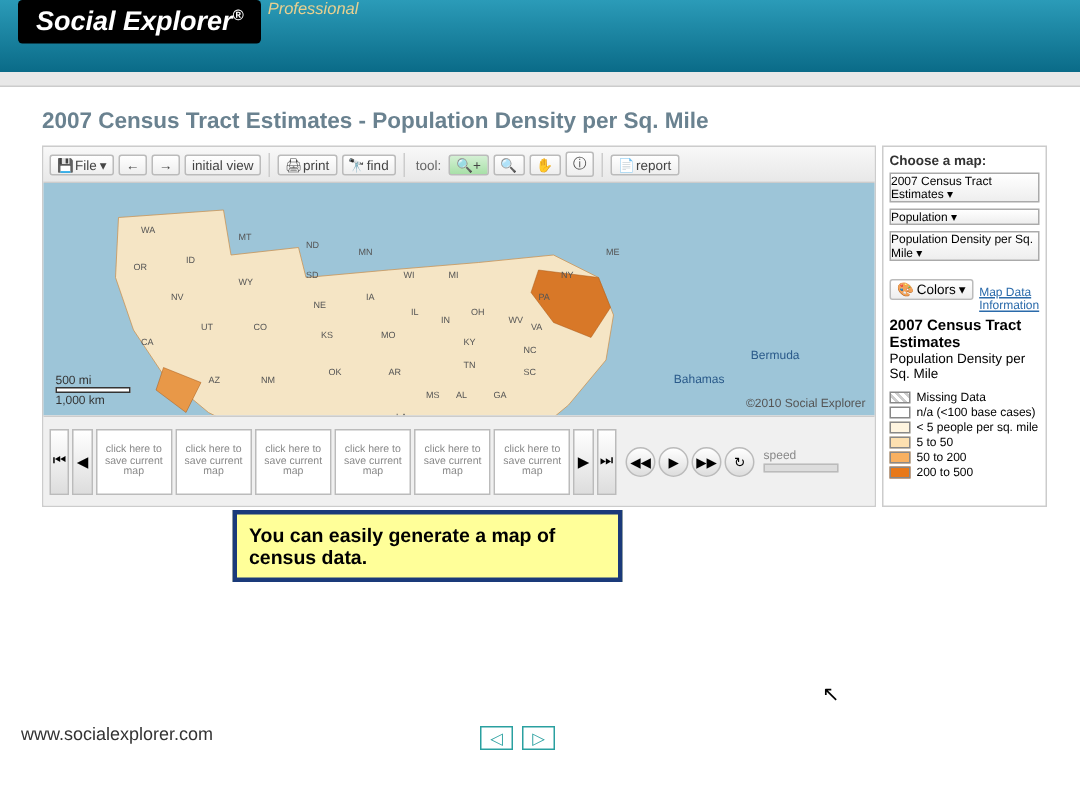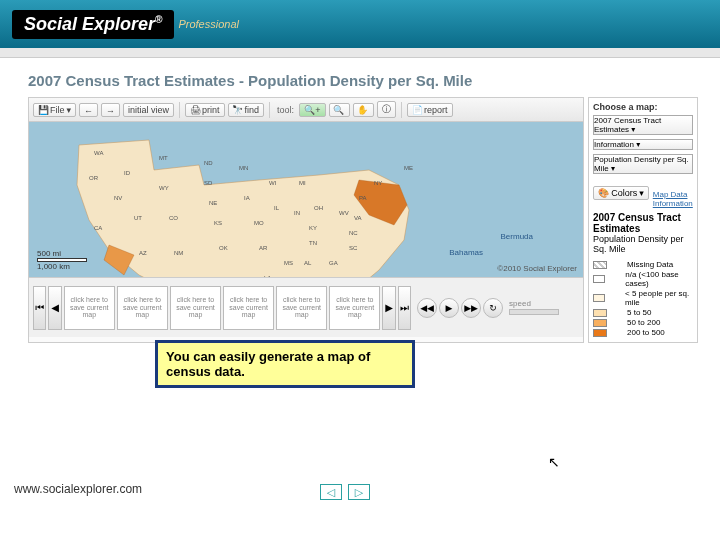--- a/index.html
+++ b/index.html
@@ -1,18 +1,18 @@
 <!DOCTYPE html>
 <html><head>
 <meta charset="utf-8">
 <style>
   * { box-sizing: border-box; margin: 0; padding: 0; }
   body { width: 720px; height: 540px; font-family: Arial, sans-serif; background: #fff; overflow: hidden; position: relative; }
   
-  .header { height: 48px; background: linear-gradient(#2b9bb8, #0a6b88); display: flex; align-items: center; padding: 0 12px; }
+  .header { height: 48px; background: linear-gradient(#2b9bb8, #0a6b88); display: flex; align-items: flex-start; padding: 0 12px; }
   .logo-box { background: #000; padding: 4px 12px; border-radius: 3px; color: #fff; font-size: 18px; font-weight: bold; font-style: italic; }
   .logo-box .sup { font-size: 10px; vertical-align: super; }
   .professional { color: #e8d090; font-size: 11px; margin-left: 4px; font-style: italic; }
   
   .subheader { height: 10px; background: #e8e8e8; border-bottom: 1px solid #ccc; }
   
   .title-bar { padding: 14px 28px 8px; color: #6a8290; font-size: 15px; font-weight: bold; }
   
   .container { display: flex; padding: 0 28px; gap: 4px; }
   
@@ -40,21 +40,21 @@
   .speed { font-size: 8px; color: #888; margin-left: 4px; }
   .speed-bar { width: 50px; height: 6px; background: #ddd; border: 1px solid #bbb; display: inline-block; vertical-align: middle; }
   
   .right-panel { width: 156px; border: 1px solid #ccc; background: #fff; padding: 4px; font-size: 9px; }
   .rp-label { font-weight: bold; color: #333; margin-bottom: 3px; }
   .rp-select { width: 100%; font-size: 8px; padding: 0; border: 1px solid #aaa; margin-bottom: 4px; background: linear-gradient(#fff,#eee); cursor: pointer; }
   .rp-row { display: flex; gap: 4px; align-items: center; margin: 4px 0; }
   .rp-link { color: #2a6aaa; font-size: 8px; cursor: pointer; text-decoration: underline; margin-top: 12px; }
   .rp-title { font-weight: bold; font-size: 10px; margin-top: 4px; }
   .rp-sub { font-size: 9px; margin-bottom: 6px; }
-  .legend-row { display: flex; align-items: center; gap: 20px; margin: 1px 0; font-size: 8px; }
+  .legend-row { display: flex; align-items: center; gap: 4px; margin: 1px 0; font-size: 8px; }
   .swatch { width: 14px; height: 8px; border: 1px solid #888; }
   
   .callout { position: absolute; left: 155px; top: 340px; width: 260px; background: #ffff99; border: 3px solid #1a3a7a; padding: 6px 8px; font-size: 13px; font-weight: bold; color: #000; z-index: 5; }
   
   .footer-url { position: absolute; left: 14px; top: 482px; font-size: 12px; color: #333; }
   .slide-nav { position: absolute; left: 320px; top: 484px; display: flex; gap: 6px; }
   .slide-btn { width: 22px; height: 16px; border: 1px solid #2aa0a0; background: #fff; display: flex; align-items: center; justify-content: center; cursor: pointer; color: #2aa0a0; font-size: 11px; }
   .cursor-img { position: absolute; left: 548px; top: 454px; font-size: 14px; color: #000; }
 </style>
 </head>
@@ -186,21 +186,21 @@
       <div class="speed">
         <span>speed</span>
         <span class="speed-bar"></span>
       </div>
     </div>
   </div>
 
   <div class="right-panel">
     <div class="rp-label">Choose a map:</div>
     <div class="rp-select"><span>2007 Census Tract Estimates</span> ▾</div>
-    <div class="rp-select"><span>Information</span> ▾</div>
+    <div class="rp-select"><span>Population</span> ▾</div>
     <div class="rp-select"><span>Population Density per Sq. Mile</span> ▾</div>
     <div class="rp-row">
       <span class="tb-btn"><span>🎨</span><span>Colors</span>▾</span>
       <span class="rp-link">Map Data Information</span>
     </div>
     <div class="rp-title">2007 Census Tract Estimates</div>
     <div class="rp-sub">Population Density per Sq. Mile</div>
     <div id="legend">
         <div class="legend-row">
           <span class="swatch" style="background: repeating-linear-gradient(45deg, rgb(255, 255, 255), rgb(255, 255, 255) 2px, rgb(204, 204, 204) 2px, rgb(204, 204, 204) 4px);"></span>

